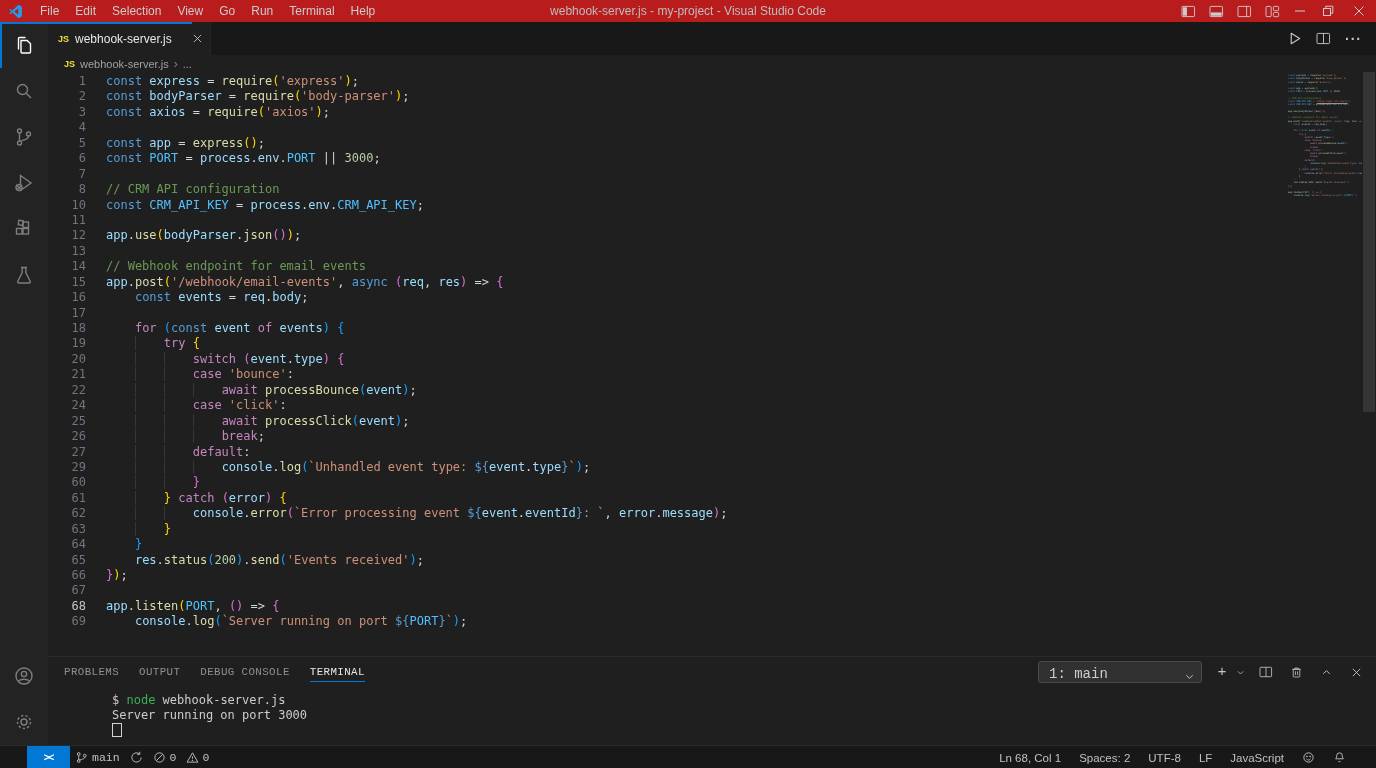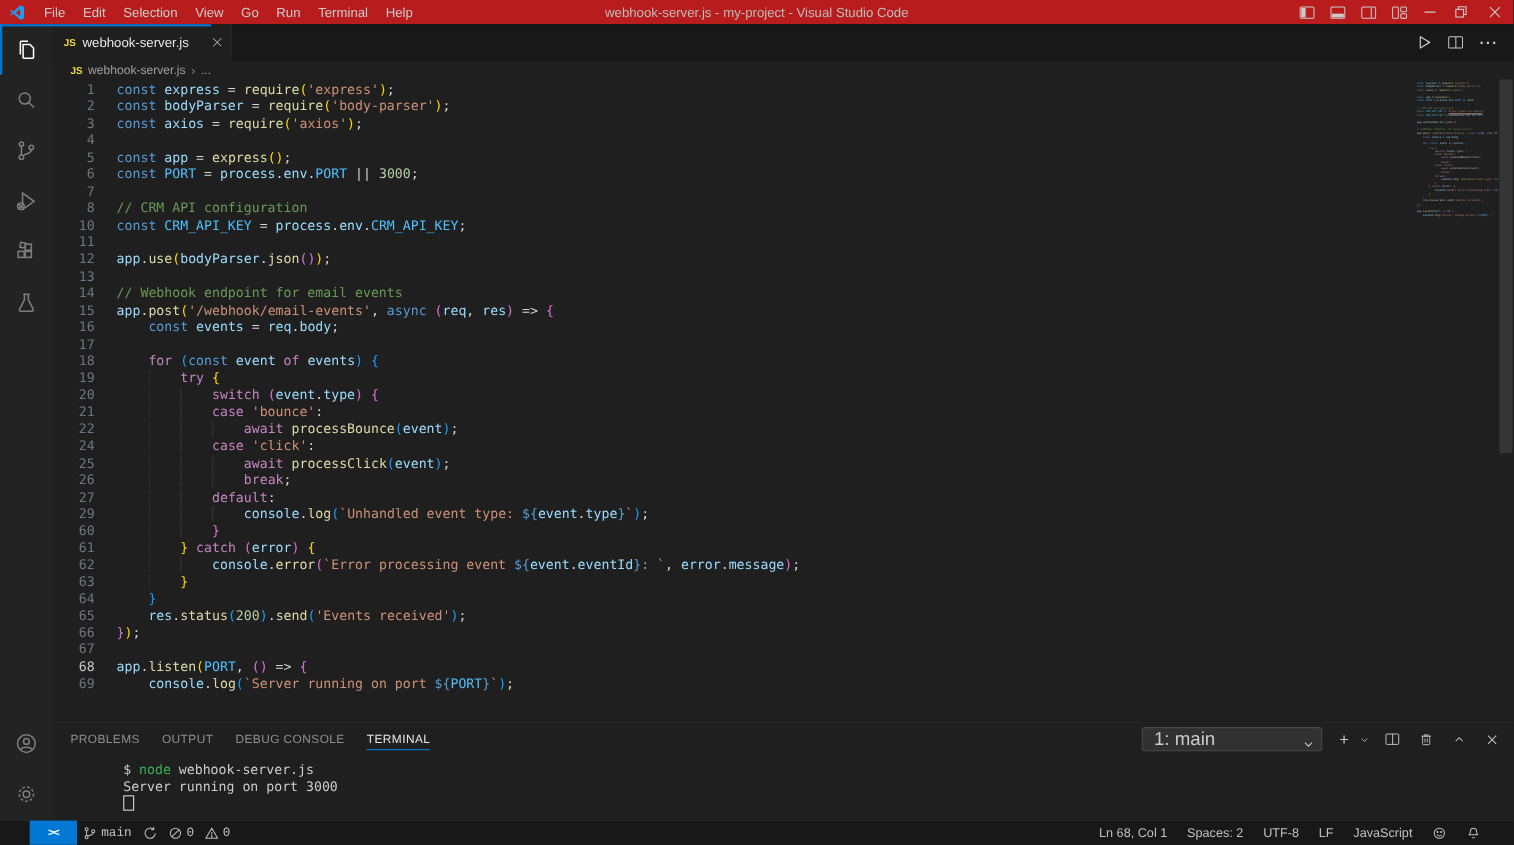--- a/index.html
+++ b/index.html
@@ -38,27 +38,27 @@
   .igb{box-shadow:inset 1px 0 0 #363636;}
   .tk-k1{color:#569CD6}.tk-k2{color:#C586C0}.tk-fn{color:#DCDCAA}.tk-v{color:#9CDCFE}
   .tk-vc{color:#4FC1FF}.tk-s{color:#CE9178}.tk-su{color:#CE9178;text-decoration:underline;}
   .tk-n{color:#B5CEA8}.tk-c{color:#6A9955}.tk-p{color:#D4D4D4}
   .tk-b1{color:#FFD700}.tk-b2{color:#DA70D6}.tk-b3{color:#179FFF}.tk-te{color:#569CD6}
   .minimap{position:absolute;top:2px;right:14px;width:74px;overflow:hidden;font-family:"DejaVu Sans Mono",monospace;font-size:2.3px;line-height:3.26px;opacity:.9;}
   .mrow{white-space:pre;height:3.26px;}
   .vscroll{position:absolute;top:0;right:0;width:14px;bottom:0;}
   .vthumb{position:absolute;top:0;left:1px;width:12px;height:340px;background:#424242;opacity:.65;}
   .panel{border-top:1px solid #2b2b2b;background:#1f1f1f;}
-  .panel-header{height:30px;display:flex;align-items:center;padding:0 10px 0 16px;}
+  .panel-header{height:30px;display:flex;align-items:center;padding:0 10px 0 16px;font-family:Liberation Mono, monospace;}
   .ptabs{display:flex;align-items:center;gap:20px;height:100%;}
   .ptab{font-size:10.8px;letter-spacing:.4px;color:#8f8f8f;height:100%;display:flex;align-items:center;position:relative;}
   .ptab.active{color:#e7e7e7;}
   .ptab.active::after{content:"";position:absolute;left:0;right:0;bottom:5px;height:1.5px;background:#0078d4;}
   .panel-right{margin-left:auto;display:flex;align-items:center;gap:10px;color:#c5c5c5;}
-  .term-dd{width:146px;height:20px;background:#313131;border:1px solid #4a4a4a;border-radius:3px;display:flex;align-items:flex-end;padding:0 6px 0 10px;font-size:17px;color:#cccccc;}
+  .term-dd{width:146px;height:20px;background:#313131;border:1px solid #4a4a4a;border-radius:3px;display:flex;align-items:flex-end;padding:0 6px 0 10px;font-size:14px;color:#cccccc;}
   .term-dd .chev{margin-left:auto;display:flex;}
   .picon{display:flex;align-items:center;justify-content:center;width:20px;height:20px;}
   .plus-glyph{font-size:15px;color:#c5c5c5;line-height:15px;}
   .terminal{height:52px;padding:6px 0 0 64px;font-family:"DejaVu Sans Mono",monospace;font-size:12px;line-height:15px;color:#cccccc;}
   .trow{white-space:pre;height:15px;}
   .tt-tp{color:#cccccc}.tt-tg{color:#3CB054}.tt-tw{color:#cccccc}
   .tcur{display:inline-block;width:8px;height:12px;border:1px solid #d4d4d4;vertical-align:-2px;}
   .statusbar{height:23px;background:#181818;border-top:1px solid #2b2b2b;display:flex;align-items:center;font-size:11.5px;color:#c0c0c0;}
   .sb-remote{margin-left:27px;width:43px;height:100%;background:#0078d4;color:#ffffff;display:flex;align-items:center;justify-content:center;font-size:10px;font-weight:bold;letter-spacing:-1px;}
   .sb-left{display:flex;align-items:center;height:100%;}

